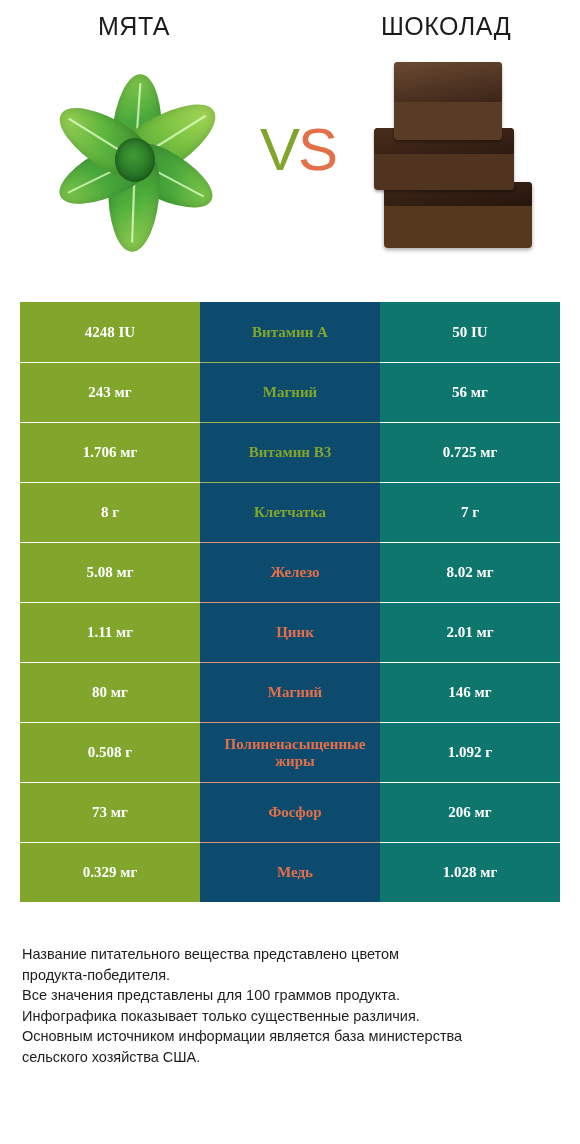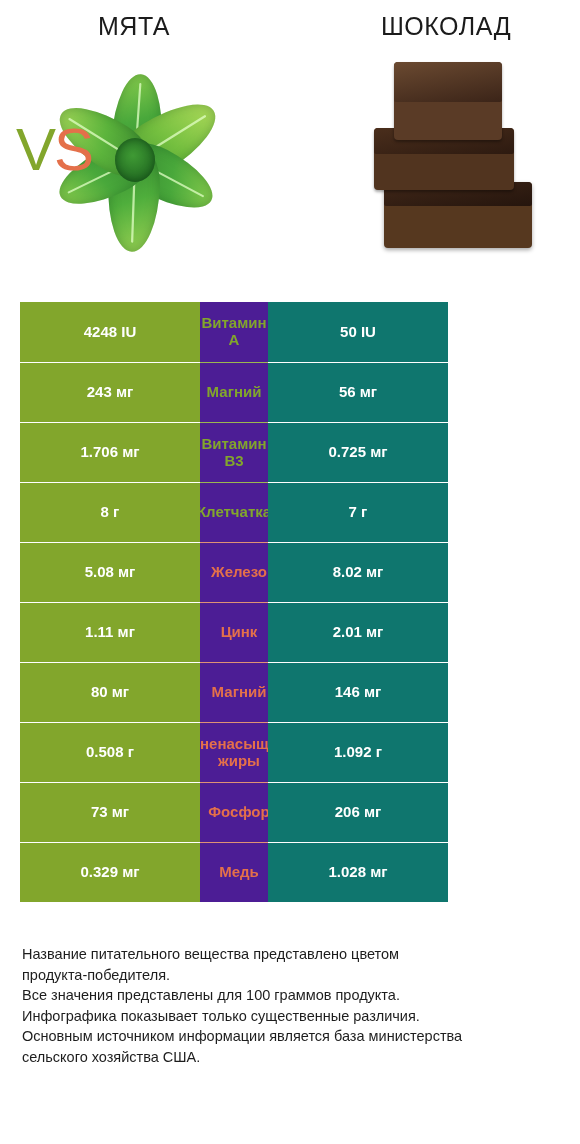--- a/index.html
+++ b/index.html
@@ -48,21 +48,21 @@
     width: 210px;
     height: 215px;
   }
   .hero-img.left  { left: 30px; }
   .hero-img.right { right: 14px; }
 
   .vs {
     position: absolute;
     left: 16px; right: 0;
     top: 68px;
-    text-align: left;
+    text-align: center;
     font-size: 60px;
     font-weight: 400;
     letter-spacing: -2px;
     line-height: 1;
     z-index: 4;
   }
   .vs .v { color: #82a62c; }
   .vs .s { color: #e4704a; }
 
   
@@ -114,22 +114,23 @@
   .b1 { left: 38px; top: 10px; width: 108px; height: 78px; background: #5a3b26; box-shadow: 0 2px 3px rgba(0,0,0,.35); }
   .b1 .top { height: 40px; background: linear-gradient(170deg,#6b4a31 0%,#3b2418 100%); }
   .b2 { left: 18px; top: 76px; width: 140px; height: 62px; background: #51341f; box-shadow: 0 2px 3px rgba(0,0,0,.35); }
   .b2 .top { height: 26px; background: linear-gradient(170deg,#4a2e1c 0%,#2d1a10 100%); }
   .b3 { left: 28px; top: 130px; width: 148px; height: 66px; background: #56381f; box-shadow: 0 2px 4px rgba(0,0,0,.35); }
   .b3 .top { height: 24px; background: linear-gradient(170deg,#402718 0%,#25150d 100%); }
 
   
   .table {
     margin: 10px 20px 0 20px;
-    width: 428px;
+    width: 540px;
     box-sizing: border-box;
+    font-family: Liberation Serif, serif;
   }
   .row {
     display: flex;
     height: 60px;
     align-items: stretch;
   }
   .cell {
     display: flex;
     align-items: center;
     justify-content: center;
@@ -142,21 +143,21 @@
     width: 180px;
     flex: 0 0 180px;
     color: #ffffff;
     font-weight: 700;
   }
   .cell.val.left  { background: #82a62c; }
   .cell.val.right { background: #0f766e; }
   .cell.name {
     flex: 1 1 auto;
     width: 180px;
-    background: #4c1d95;
+    background: #0c4a6e;
     font-weight: 700;
     overflow: hidden;
     white-space: normal;
     padding: 0 2px;
   }
   .cell.name.green  { color: #82a62c; }
   .cell.name.orange { color: #e4704a; }
   .cell.name .txt {
     display: block;
     width: 185px;

